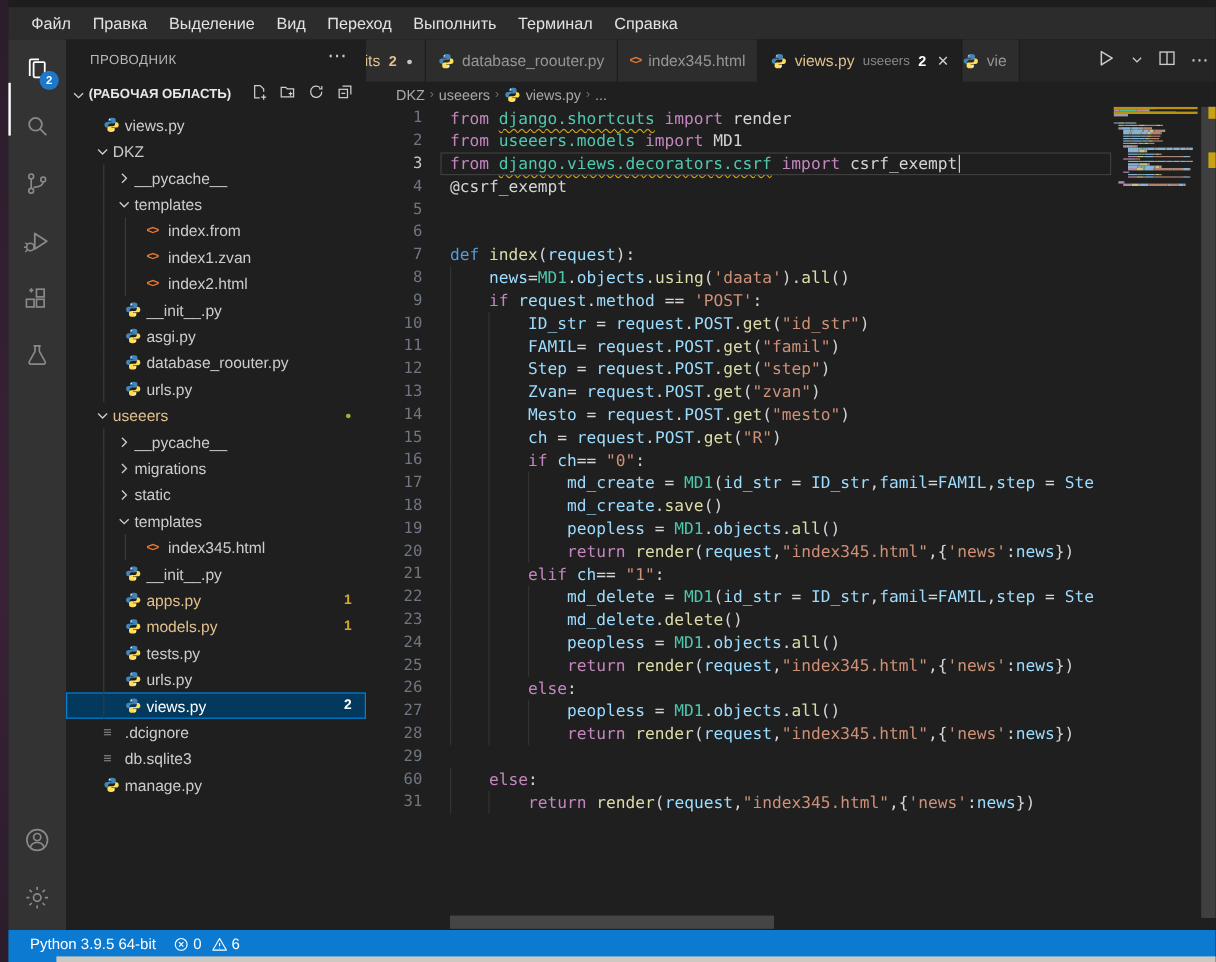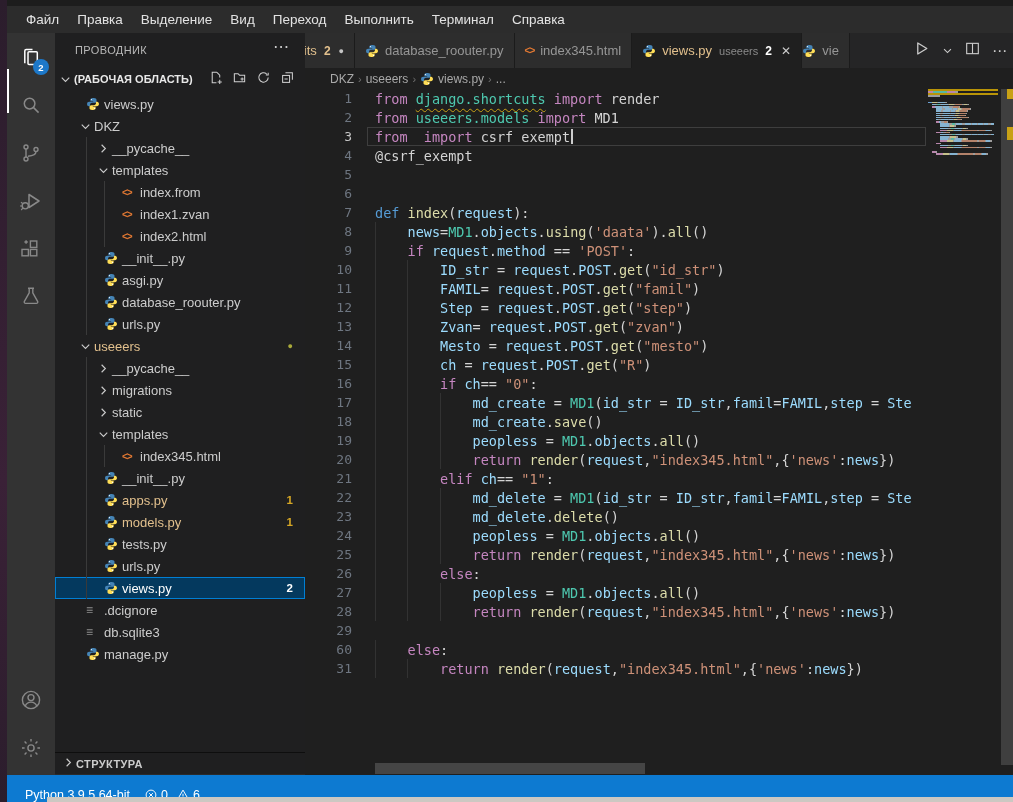--- a/index.html
+++ b/index.html
@@ -92,21 +92,21 @@
   .mm-row { position:relative; height:1.5px; margin-bottom:0.65px; display:flex; }
   .mm-row div { height:1.5px; }
   .mm-warn { position:absolute; left:0; width:70px; height:2px; background:#b99408; }
   #vscroll { position:absolute; left:695px; top:56px; width:13px; height:707px; }
   #vscroll-slider { position:absolute; left:1px; top:0; width:12px; height:676px; background:rgba(90,90,90,.55); }
   .ruler-mark { position:absolute; right:0; width:6px; background:#c8a115; }
   #hscroll-slider { position:absolute; left:70px; top:730px; width:270px; height:11px; background:rgba(100,100,100,.55); }
 
   
   #statusbar { left:7px; top:775px; right:0; height:27px; background:#0d7ad1; color:#ffffff; }
-  #status-left { position:absolute; left:18px; top:12px; height:16px; display:flex; align-items:center; gap:14px; }
+  #status-left { position:absolute; left:18px; top:4px; height:16px; display:flex; align-items:center; gap:14px; }
   #status-right { position:absolute; right:10px; top:0; height:22px; display:flex; align-items:center; gap:15px; }
   .status-item { font-size:12.5px; color:#ffffff; display:flex; align-items:center; gap:4px; }
   .problems { display:flex; align-items:center; gap:3px; }
   .problems svg { display:block; }
 </style>
 </head>
 <body>
 
 <div id="desktop-strip" class="abs"></div>
 
@@ -464,26 +464,20 @@
           <svg width="14" height="14" viewBox="0 0 16 16">
             <path fill="#4584b6" d="M7.9 1.2c-1.7 0-2.9.8-2.9 2v1.7h3.2v.5H3.5c-1.3 0-2.3 1-2.3 2.5s.9 2.6 2.1 2.6h1.3V8.9c0-1.2 1-2.2 2.3-2.2h3.2c1 0 1.9-.9 1.9-1.9V3.2c0-1.2-1.2-2-2.9-2z"></path>
             <path fill="#ffde57" d="M8.1 14.8c1.7 0 2.9-.8 2.9-2v-1.7H7.8v-.5h4.7c1.3 0 2.3-1 2.3-2.5s-.9-2.6-2.1-2.6h-1.3v1.6c0 1.2-1 2.2-2.3 2.2H5.9c-1 0-1.9.9-1.9 1.9v1.6c0 1.2 1.2 2 2.9 2z"></path>
             <circle cx="6.2" cy="2.9" r=".68" fill="#fff"></circle>
             <circle cx="9.8" cy="13.1" r=".68" fill="#fff"></circle>
           </svg>
         </span>
         <span class="tree-label">manage.py</span>
       </div>
     </div>
-  <div id="outline-row">
-    <span class="chev" style="margin-left:6px"><svg width="15" height="15" viewBox="0 0 16 16">
-          <path d="M6 4l4 4-4 4" fill="none" stroke="#cccccc" stroke-width="1.2"></path>
-        </svg></span>
-    <span id="outline-label">СТРУКТУРА</span>
-  </div>
 </div>
 
 <div id="editor" class="abs">
   <div id="tabbar">
       <div class="tab" style="width: 50px; flex: 0 0 50px; justify-content: flex-end;">
         <span class="tab-mod">diiits</span>
         <span class="tab-count mod">2</span>
         <span class="tab-dot">●</span>
       </div>
       <div class="tab">
@@ -552,21 +546,21 @@
           <path fill="#ffde57" d="M8.1 14.8c1.7 0 2.9-.8 2.9-2v-1.7H7.8v-.5h4.7c1.3 0 2.3-1 2.3-2.5s-.9-2.6-2.1-2.6h-1.3v1.6c0 1.2-1 2.2-2.3 2.2H5.9c-1 0-1.9.9-1.9 1.9v1.6c0 1.2 1.2 2 2.9 2z"></path>
           <circle cx="6.2" cy="2.9" r=".68" fill="#fff"></circle>
           <circle cx="9.8" cy="13.1" r=".68" fill="#fff"></circle>
         </svg> views.py</span>
       <span class="bc-sep">›</span>
       <span style="display: flex; align-items: center; gap: 4px;">...</span>
     </div>
   <div id="code-area">
       <div class="code-line"><span class="ln">1</span><span class="line-text"><span class="tok-k">from </span><span class="tok-u">django.shortcuts</span><span class="tok-k"> import </span><span class="tok-w">render</span></span></div>
       <div class="code-line"><span class="ln">2</span><span class="line-text"><span class="tok-k">from </span><span class="tok-t">useeers.models</span><span class="tok-k"> import </span><span class="tok-w">MD1</span></span></div>
-      <div class="code-line current"><div class="cur-border"></div><span class="ln">3</span><span class="line-text"><span class="tok-k">from </span><span class="tok-k"> import </span><span class="tok-w">csrf_exempt</span><span class="caret"></span></span></div>
+      <div class="code-line current"><div class="cur-border"></div><span class="ln">3</span><span class="line-text"><span class="tok-k">from </span><span class="tok-u">django.views.decorators.csrf</span><span class="tok-k"> import </span><span class="tok-w">csrf_exempt</span><span class="caret"></span></span></div>
       <div class="code-line"><span class="ln">4</span><span class="line-text"><span class="tok-w">@csrf_exempt</span></span></div>
       <div class="code-line"><span class="ln">5</span><span class="line-text"></span></div>
       <div class="code-line"><span class="ln">6</span><span class="line-text"></span></div>
       <div class="code-line"><span class="ln">7</span><span class="line-text"><span class="tok-d">def </span><span class="tok-f">index</span><span class="tok-w">(</span><span class="tok-v">request</span><span class="tok-w">):</span></span></div>
       <div class="code-line"><div class="code-guide" style="left: 70px;"></div><span class="ln">8</span><span class="line-text"><span class="tok-w">    </span><span class="tok-v">news</span><span class="tok-w">=</span><span class="tok-t">MD1</span><span class="tok-w">.</span><span class="tok-v">objects</span><span class="tok-w">.</span><span class="tok-f">using</span><span class="tok-w">(</span><span class="tok-s">'daata'</span><span class="tok-w">).</span><span class="tok-f">all</span><span class="tok-w">()</span></span></div>
       <div class="code-line"><div class="code-guide" style="left: 70px;"></div><span class="ln">9</span><span class="line-text"><span class="tok-w">    </span><span class="tok-k">if </span><span class="tok-v">request</span><span class="tok-w">.</span><span class="tok-v">method</span><span class="tok-w"> == </span><span class="tok-s">'POST'</span><span class="tok-w">:</span></span></div>
       <div class="code-line"><div class="code-guide" style="left: 70px;"></div><div class="code-guide" style="left: 102.4px;"></div><span class="ln">10</span><span class="line-text"><span class="tok-w">        </span><span class="tok-v">ID_str</span><span class="tok-w"> = </span><span class="tok-v">request</span><span class="tok-w">.</span><span class="tok-v">POST</span><span class="tok-w">.</span><span class="tok-f">get</span><span class="tok-w">(</span><span class="tok-s">"id_str"</span><span class="tok-w">)</span></span></div>
       <div class="code-line"><div class="code-guide" style="left: 70px;"></div><div class="code-guide" style="left: 102.4px;"></div><span class="ln">11</span><span class="line-text"><span class="tok-w">        </span><span class="tok-v">FAMIL</span><span class="tok-w">= </span><span class="tok-v">request</span><span class="tok-w">.</span><span class="tok-v">POST</span><span class="tok-w">.</span><span class="tok-f">get</span><span class="tok-w">(</span><span class="tok-s">"famil"</span><span class="tok-w">)</span></span></div>
       <div class="code-line"><div class="code-guide" style="left: 70px;"></div><div class="code-guide" style="left: 102.4px;"></div><span class="ln">12</span><span class="line-text"><span class="tok-w">        </span><span class="tok-v">Step</span><span class="tok-w"> = </span><span class="tok-v">request</span><span class="tok-w">.</span><span class="tok-v">POST</span><span class="tok-w">.</span><span class="tok-f">get</span><span class="tok-w">(</span><span class="tok-s">"step"</span><span class="tok-w">)</span></span></div>
       <div class="code-line"><div class="code-guide" style="left: 70px;"></div><div class="code-guide" style="left: 102.4px;"></div><span class="ln">13</span><span class="line-text"><span class="tok-w">        </span><span class="tok-v">Zvan</span><span class="tok-w">= </span><span class="tok-v">request</span><span class="tok-w">.</span><span class="tok-v">POST</span><span class="tok-w">.</span><span class="tok-f">get</span><span class="tok-w">(</span><span class="tok-s">"zvan"</span><span class="tok-w">)</span></span></div>

